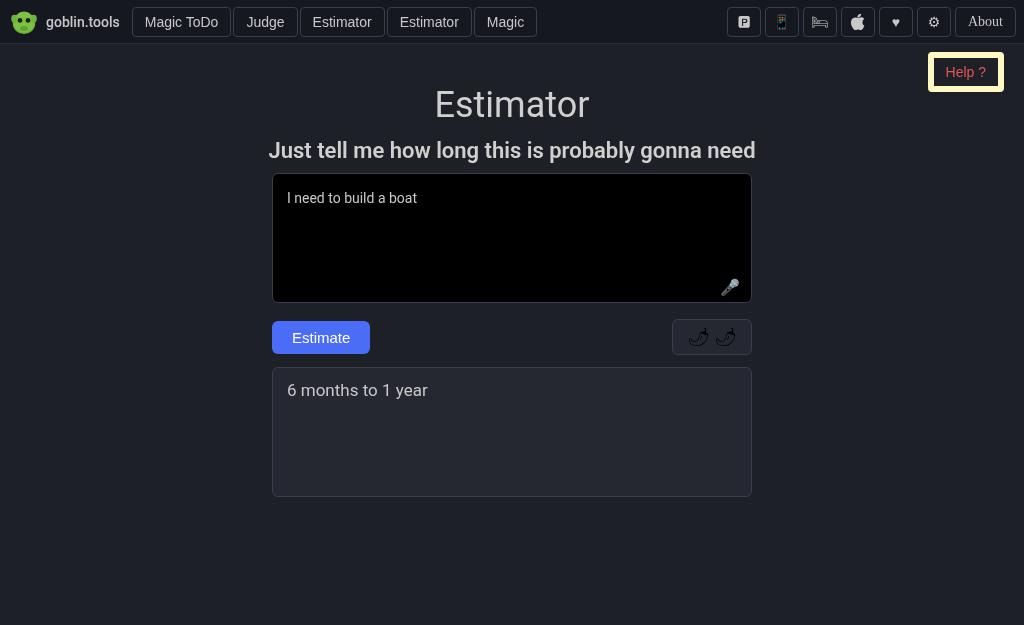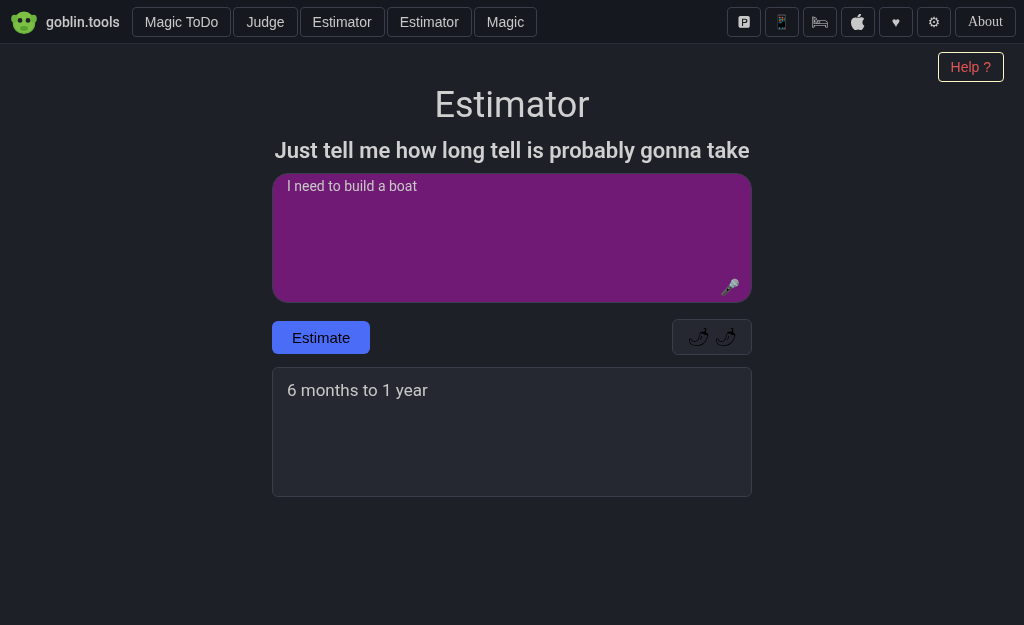--- a/index.html
+++ b/index.html
@@ -131,26 +131,26 @@
     }
 
     .input-area {
       width: 480px;
       position: relative;
     }
 
     .task-textarea {
       width: 100%;
       height: 130px;
-      background-color: #701a75;
-      border: 1px solid #3a3d4a;
-      border-radius: 16px;
-      color: #c8c8c8;
-      font-size: 14px;
-      padding: 4px 14px;
+      background-color: #000000;
+      border: 1px solid #3a3d4a;
+      border-radius: 6px;
+      color: #c8c8c8;
+      font-size: 14px;
+      padding: 16px 14px;
       resize: none;
       outline: none;
       font-family: inherit;
     }
 
     .mic-icon {
       position: absolute;
       bottom: 10px;
       right: 12px;
       color: #606070;
@@ -160,21 +160,21 @@
     .controls-row {
       width: 480px;
       display: flex;
       align-items: center;
       justify-content: space-between;
       margin: 12px 0;
     }
 
     .estimate-btn {
       background-color: #4a6cf7;
-      color: #000000;
+      color: #ffffff;
       border: none;
       border-radius: 6px;
       padding: 8px 20px;
       font-size: 15px;
       font-weight: 500;
       cursor: pointer;
     }
 
     .spicy-control {
       background-color: #252830;
@@ -201,21 +201,21 @@
       outline: none;
       font-family: inherit;
     }
 
     
     .help-btn {
       position: absolute;
       top: 52px;
       right: 20px;
       background: none;
-      border: 1px solid #fef9c3;
+      border: 6px solid #fef9c3;
       border-radius: 4px;
       color: #e05555;
       padding: 6px 12px;
       font-size: 14px;
       cursor: pointer;
       display: flex;
       align-items: center;
       gap: 4px;
     }
 
@@ -263,21 +263,21 @@
       <button class="icon-btn" title="Favorite">♥</button>
       <button class="icon-btn" title="Settings">⚙</button>
       <button class="about-btn">About</button>
     </div>
   </nav>
 
   <button class="help-btn">Help ?</button>
 
   <main class="main-content">
     <h1 class="page-title">Estimator</h1>
-    <h2 class="page-subtitle">Just tell me how long tell is probably gonna take</h2>
+    <h2 class="page-subtitle">Just tell me how long this is probably gonna need</h2>
 
     <div class="input-area">
       <textarea class="task-textarea" style="">I need to build a boat</textarea>
       <span class="mic-icon">🎤</span>
     </div>
 
     <div class="controls-row">
       <button class="estimate-btn">Estimate</button>
       <button class="spicy-control">
         <span>🌶</span>

